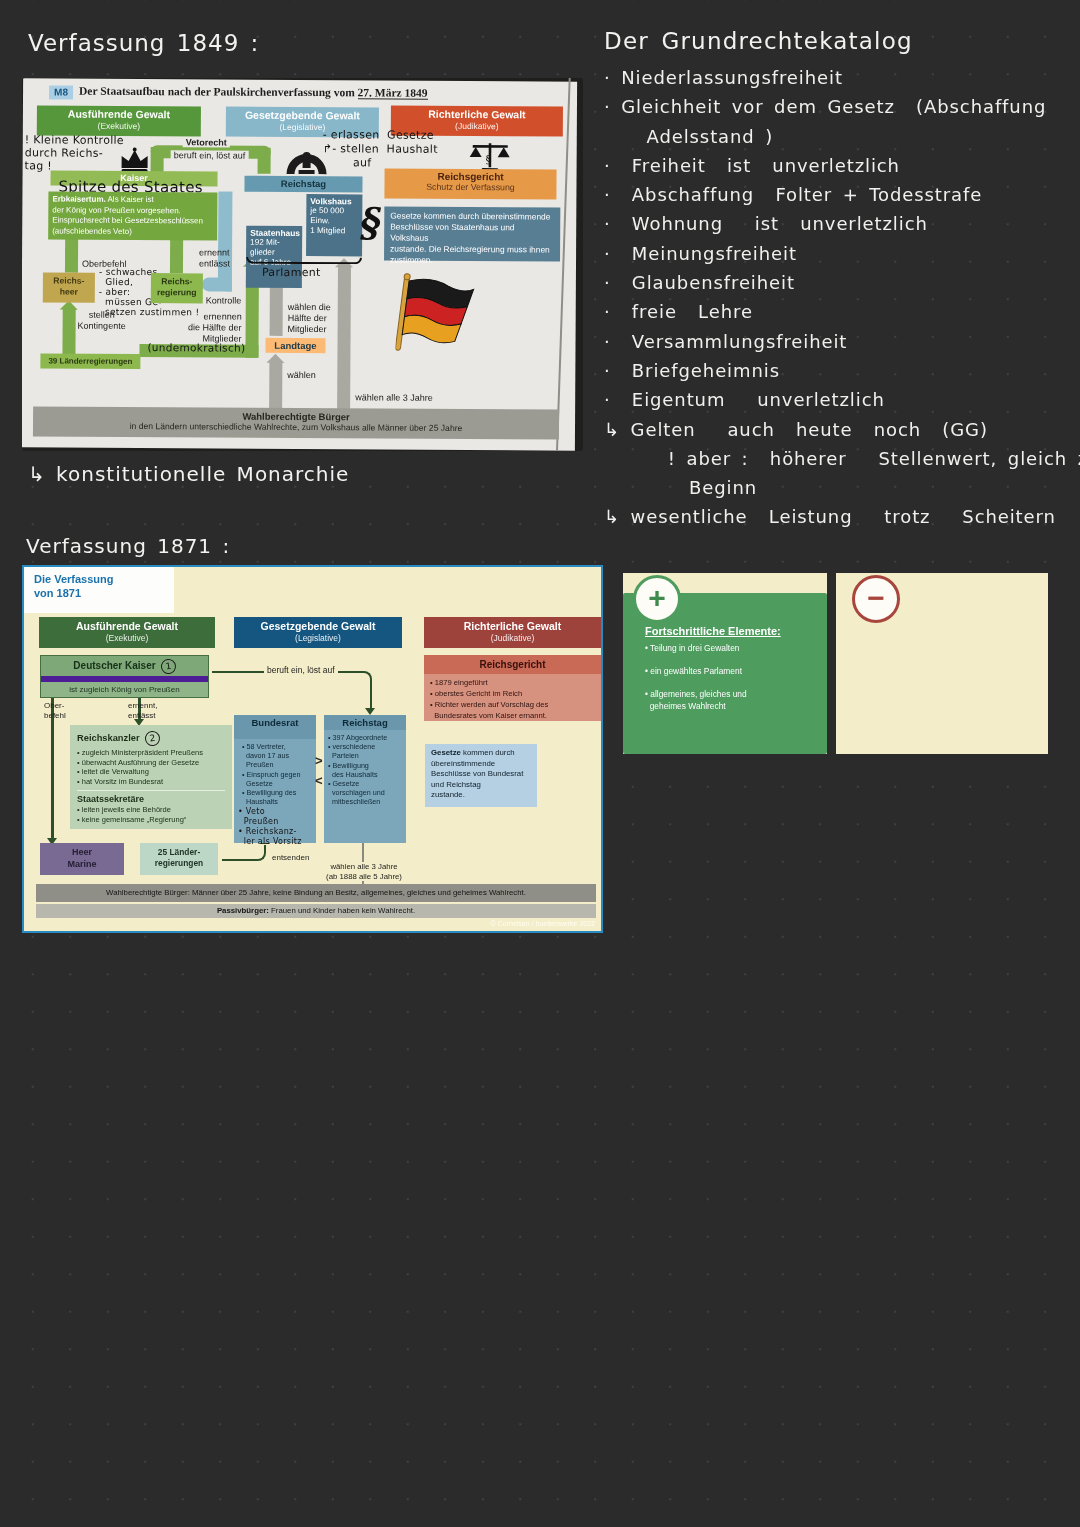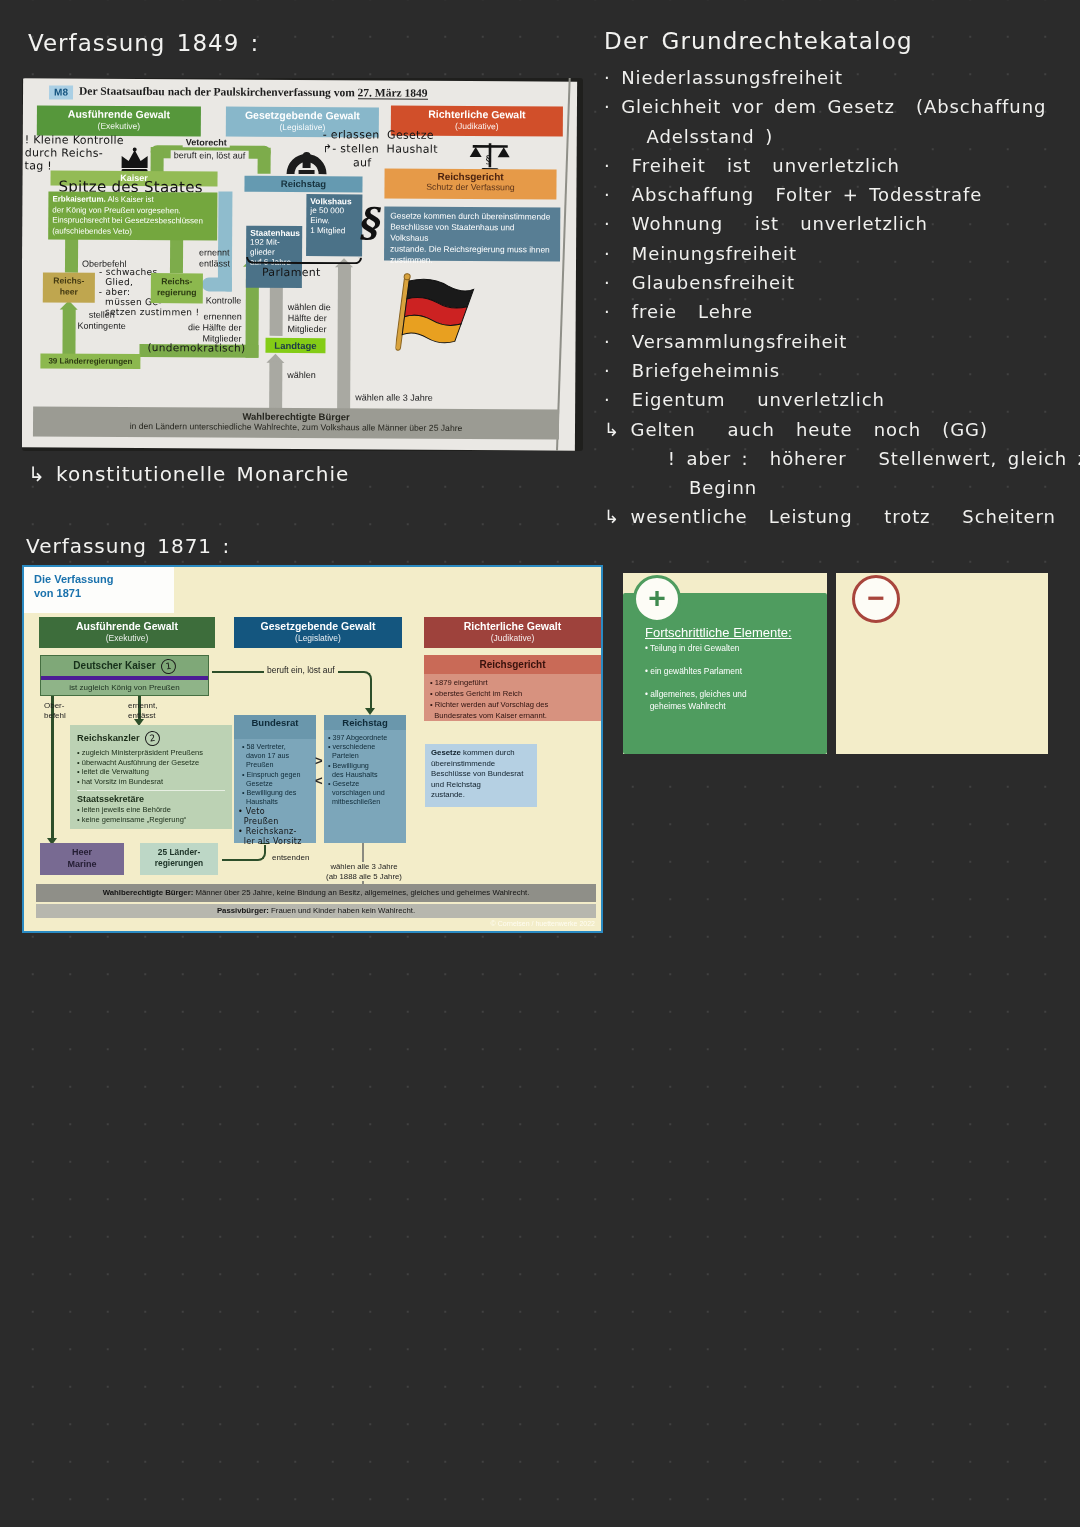--- a/index.html
+++ b/index.html
@@ -42,21 +42,21 @@
   .hdr71 .h2{font-size:8.5px;opacity:.9;}
   .circnum{display:inline-block;width:13px;height:13px;border:1.4px solid #1c1c1c;border-radius:50%;font-family:"DejaVu Sans",sans-serif;
            font-size:9px;line-height:13px;text-align:center;font-weight:normal;transform:rotate(-8deg);margin-left:5px;color:#111;}
   .garr{background:#2d4f2a;}
   .tri-dn{width:0;height:0;border-left:5.5px solid transparent;border-right:5.5px solid transparent;border-top:7px solid #2d4f2a;}
   .tri-up71{width:0;height:0;border-left:5.5px solid transparent;border-right:5.5px solid transparent;border-bottom:7px solid #2d4f2a;}
   .tri-up-gray{width:0;height:0;border-left:5.5px solid transparent;border-right:5.5px solid transparent;border-bottom:7px solid #8a8a80;}
   
   .pmcircle{position:absolute;width:42px;height:42px;border-radius:50%;background:#fdfcf6;text-align:center;
             font-size:30px;font-weight:bold;line-height:40px;}
-  .pmtitle{font-weight:normal;font-size:13px;text-decoration:underline;color:#fff;}
+  .pmtitle{font-weight:bold;font-size:11px;text-decoration:underline;color:#fff;}
   .pmitems{font-size:8.4px;line-height:11.6px;color:#fff;white-space:pre;}
   
   .notes{position:absolute;left:604px;top:28px;width:474px;}
   .notes-title{font-family:"DejaVu Sans",sans-serif;color:#f2f2f0;font-size:23px;letter-spacing:1.2px;word-spacing:4px;margin-bottom:9px;}
   .note-line{font-family:"DejaVu Sans",sans-serif;color:#f0f0ee;font-size:18px;line-height:29.3px;height:29.3px;
              letter-spacing:.9px;word-spacing:4px;white-space:pre;}
 </style>
 </head>
 <body>
 
@@ -190,21 +190,21 @@
 
       <div class="b lbl pre" style="left:56px;top:231px;line-height:11px;text-align:center;">stellen
 Kontingente</div>
       <div class="b lbl pre" style="left:266px;top:222px;line-height:11px;">wählen die
 Hälfte der
 Mitglieder</div>
       <div class="b lbl pre" style="left:148px;top:232px;width:72px;text-align:right;line-height:11px;">ernennen
 die Hälfte der
 Mitglieder</div>
 
-      <div class="b c" style="left:244px;top:258px;width:60px;height:15px;background:#84cc16;color:#1d3a48;font-weight:bold;font-size:9.5px;line-height:15px;">Landtage</div>
+      <div class="b c" style="left:244px;top:258px;width:60px;height:15px;background:#fdba74;color:#1d3a48;font-weight:bold;font-size:9.5px;line-height:15px;">Landtage</div>
       <div class="b c" style="left:19px;top:275px;width:100px;height:15px;background:#8cb84e;color:#2c3a12;font-weight:bold;font-size:8px;line-height:15px;">39 Länderregierungen</div>
       <div class="b hwb" style="left:126px;top:262px;font-size:10.5px;">(undemokratisch)</div>
 
       <div class="b lbl" style="left:266px;top:290px;">wählen</div>
       <div class="b lbl" style="left:334px;top:312px;">wählen alle 3 Jahre</div>
 
       <svg class="b" style="left:374px;top:192px;" width="88" height="84" viewBox="0 0 88 84">
         <g transform="rotate(7 10 10)">
           <rect x="8" y="4" width="5" height="74" rx="2.5" fill="#d8a23c" stroke="#8a6320" stroke-width="1"></rect>
           <circle cx="10.5" cy="4" r="3" fill="#d8a23c" stroke="#8a6320" stroke-width="1"></circle>
@@ -248,21 +248,21 @@
       <div class="h1">Gesetzgebende Gewalt</div>
       <div class="h2">(Legislative)</div>
     </div>
     <div class="b hdr71" style="left:400px;top:50px;width:177px;height:31px;background:#9e423c;">
       <div class="h1">Richterliche Gewalt</div>
       <div class="h2">(Judikative)</div>
     </div>
 
     <div class="b" style="left:16px;top:88px;width:169px;border:1px solid #456f41;">
       <div class="c" style="background:#7fa878;height:20px;font-weight:bold;font-size:10px;line-height:20px;color:#16301a;"><span>Deutscher Kaiser</span><span class="circnum">1</span></div>
-      <div class="c" style="background:#8fb488;height:15px;font-size:8px;line-height:15px;color:#1d3020;border-top:4px solid #4c1d95;">ist zugleich König von Preußen</div>
+      <div class="c" style="background:#8fb488;height:15px;font-size:8px;line-height:15px;color:#1d3020;border-top:6px solid #4c1d95;">ist zugleich König von Preußen</div>
     </div>
 
     <div class="b" style="left:240px;top:98px;font-size:8.5px;color:#1d1d1d;background:#f3edc9;padding:0 3px;">beruft ein, löst auf</div>
 
     <div class="b" style="left:400px;top:88px;width:177px;">
       <div class="c" style="background:#c96a57;height:19px;font-weight:bold;font-size:10px;line-height:19px;color:#38110c;">Reichsgericht</div>
       <div class="prx" style="background:#d7927f;font-size:7.6px;line-height:11px;color:#2e1310;padding:3px 6px 0 6px;">• 1879 eingeführt
 • oberstes Gericht im Reich
 • Richter werden auf Vorschlag des
   Bundesrates vom Kaiser ernannt.</div>
@@ -321,21 +321,21 @@
 zustande.</span></div>
 
     <div class="b c pre" style="left:16px;top:276px;width:84px;height:32px;background:#786a92;color:#241d33;font-weight:bold;font-size:9px;line-height:11.5px;padding-top:4px;">Heer
 Marine</div>
     <div class="b c pre" style="left:116px;top:276px;width:78px;height:32px;background:#bdd7c6;color:#1c3226;font-weight:bold;font-size:8.4px;line-height:11px;padding-top:4px;">25 Länder-
 regierungen</div>
     <div class="b" style="left:248px;top:286px;font-size:8px;color:#1d1d1d;">entsenden</div>
     <div class="b c pre" style="left:300px;top:295px;width:80px;font-size:7.8px;line-height:9.6px;color:#1d1d1d;background:#f3edc9;">wählen alle 3 Jahre
 (ab 1888 alle 5 Jahre)</div>
 
-    <div class="b c" style="left:12px;top:317px;width:560px;height:18px;background:#8f8f88;font-size:7.8px;line-height:18px;color:#141414;"><span style="font-weight:bold;margin-top:48px;">Wahlberechtigte Bürger:</span><span> Männer über 25 Jahre, keine Bindung an Besitz, allgemeines, gleiches und geheimes Wahlrecht.</span></div>
+    <div class="b c" style="left:12px;top:317px;width:560px;height:18px;background:#8f8f88;font-size:7.8px;line-height:18px;color:#141414;"><span style="font-weight:normal;margin-top:48px;">Wahlberechtigte Bürger:</span><span> Männer über 25 Jahre, keine Bindung an Besitz, allgemeines, gleiches und geheimes Wahlrecht.</span></div>
     <div class="b c" style="left:12px;top:337px;width:560px;height:14px;background:#b7b7ae;font-size:7.8px;line-height:14px;color:#141414;"><span style="font-weight:bold;">Passivbürger:</span><span> Frauen und Kinder haben kein Wahlrecht.</span></div>
     <div class="b" style="right:6px;top:353px;font-size:7px;color:#fffdf2;">© Cornelsen / huettenwerke 2022</div>
   </div>
 
   <div class="b" style="left:623px;top:573px;width:204px;height:181px;background:#f3edc9;">
     <div class="b" style="left:0;top:20px;width:204px;height:161px;background:#4f9c5f;border-radius:2px;">
       <div class="pmtitle" style="position:absolute;left:22px;top:32px;">Fortschrittliche Elemente:</div>
       <div class="pmitems" style="position:absolute;left:22px;top:50px;">• Teilung in drei Gewalten
 
 • ein gewähltes Parlament

